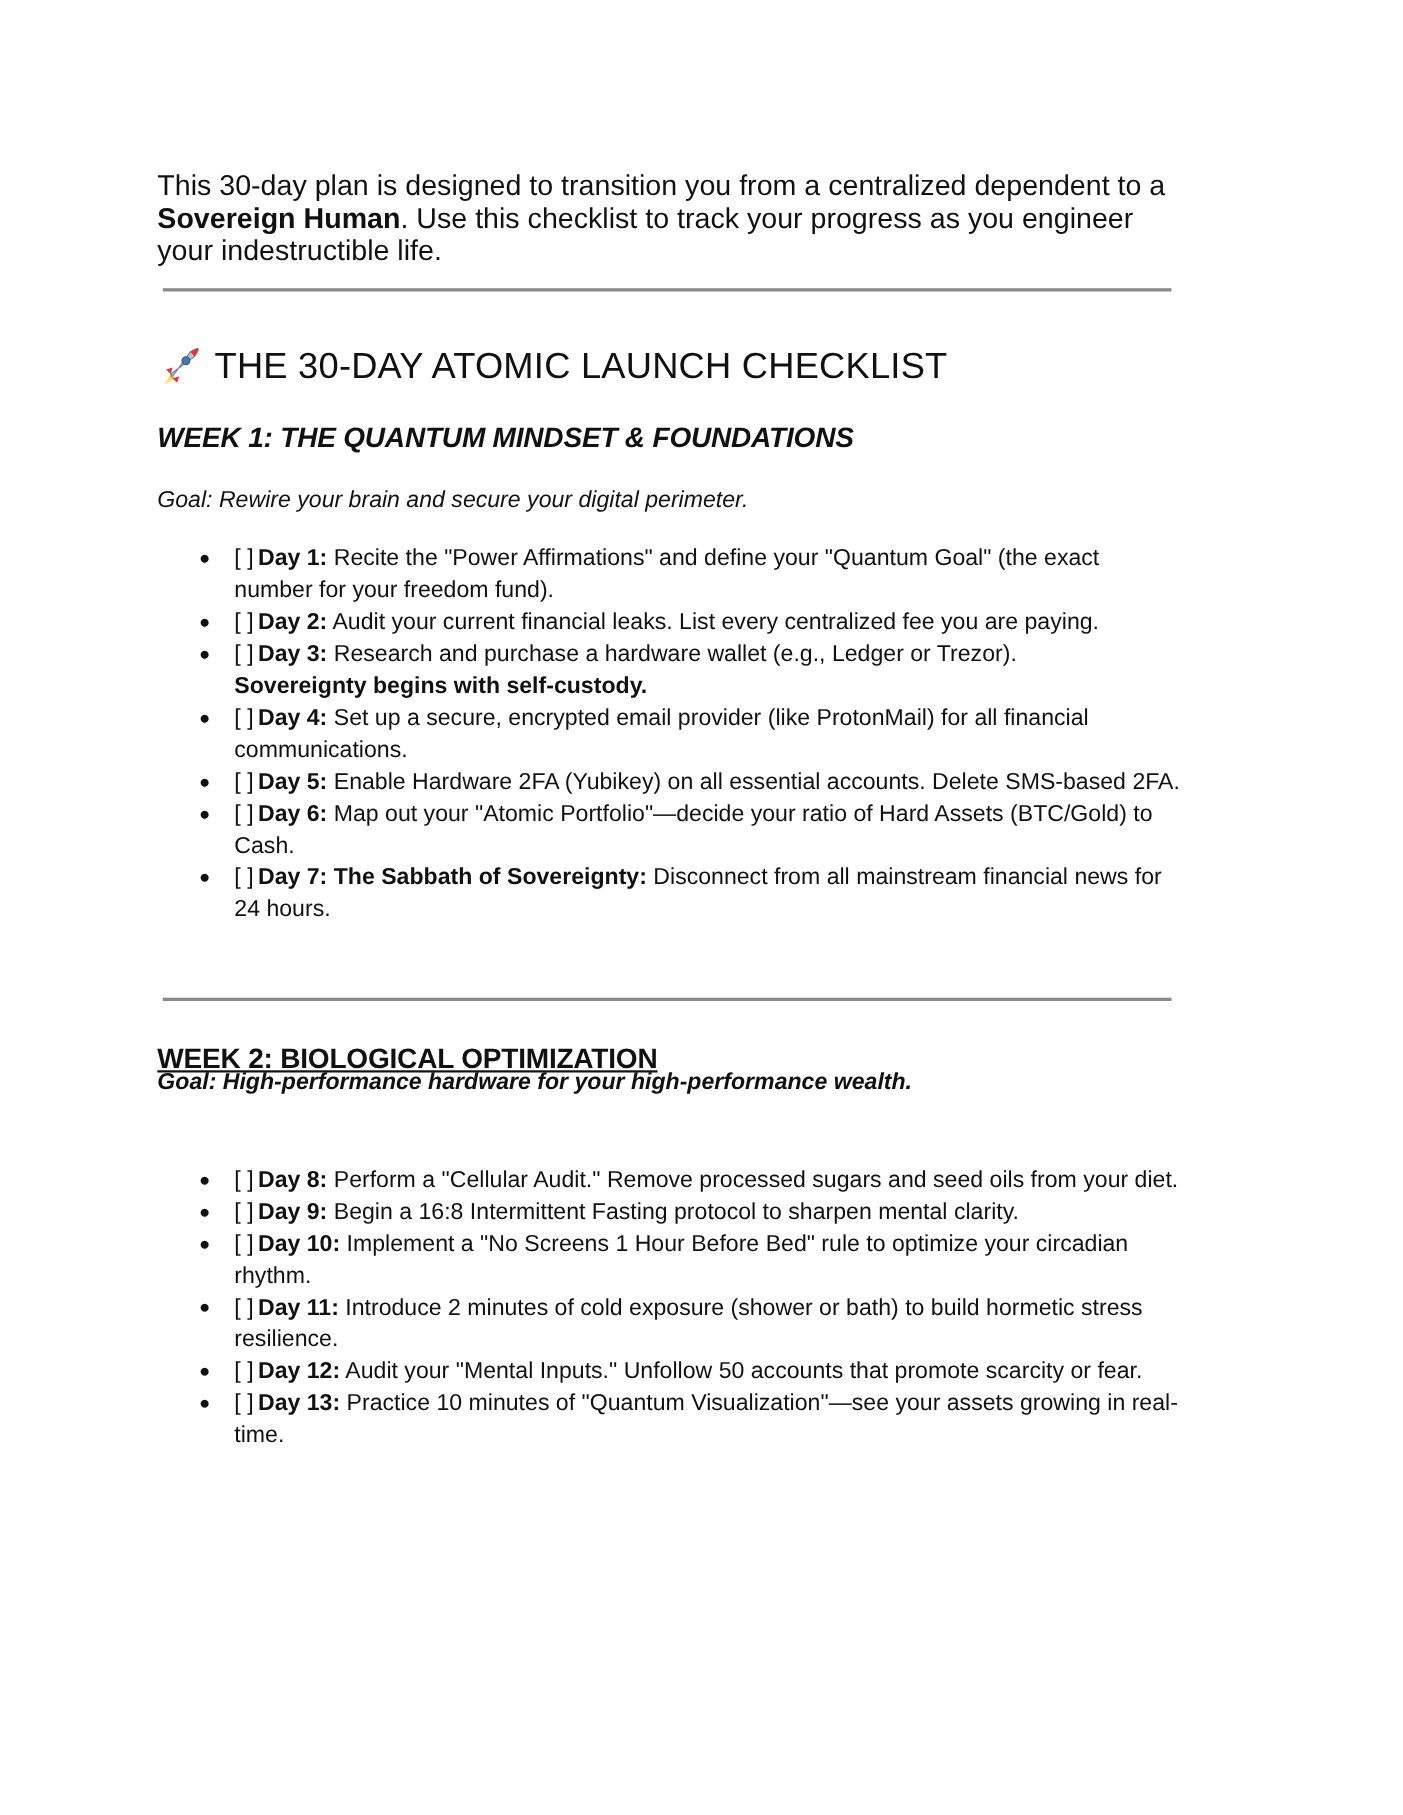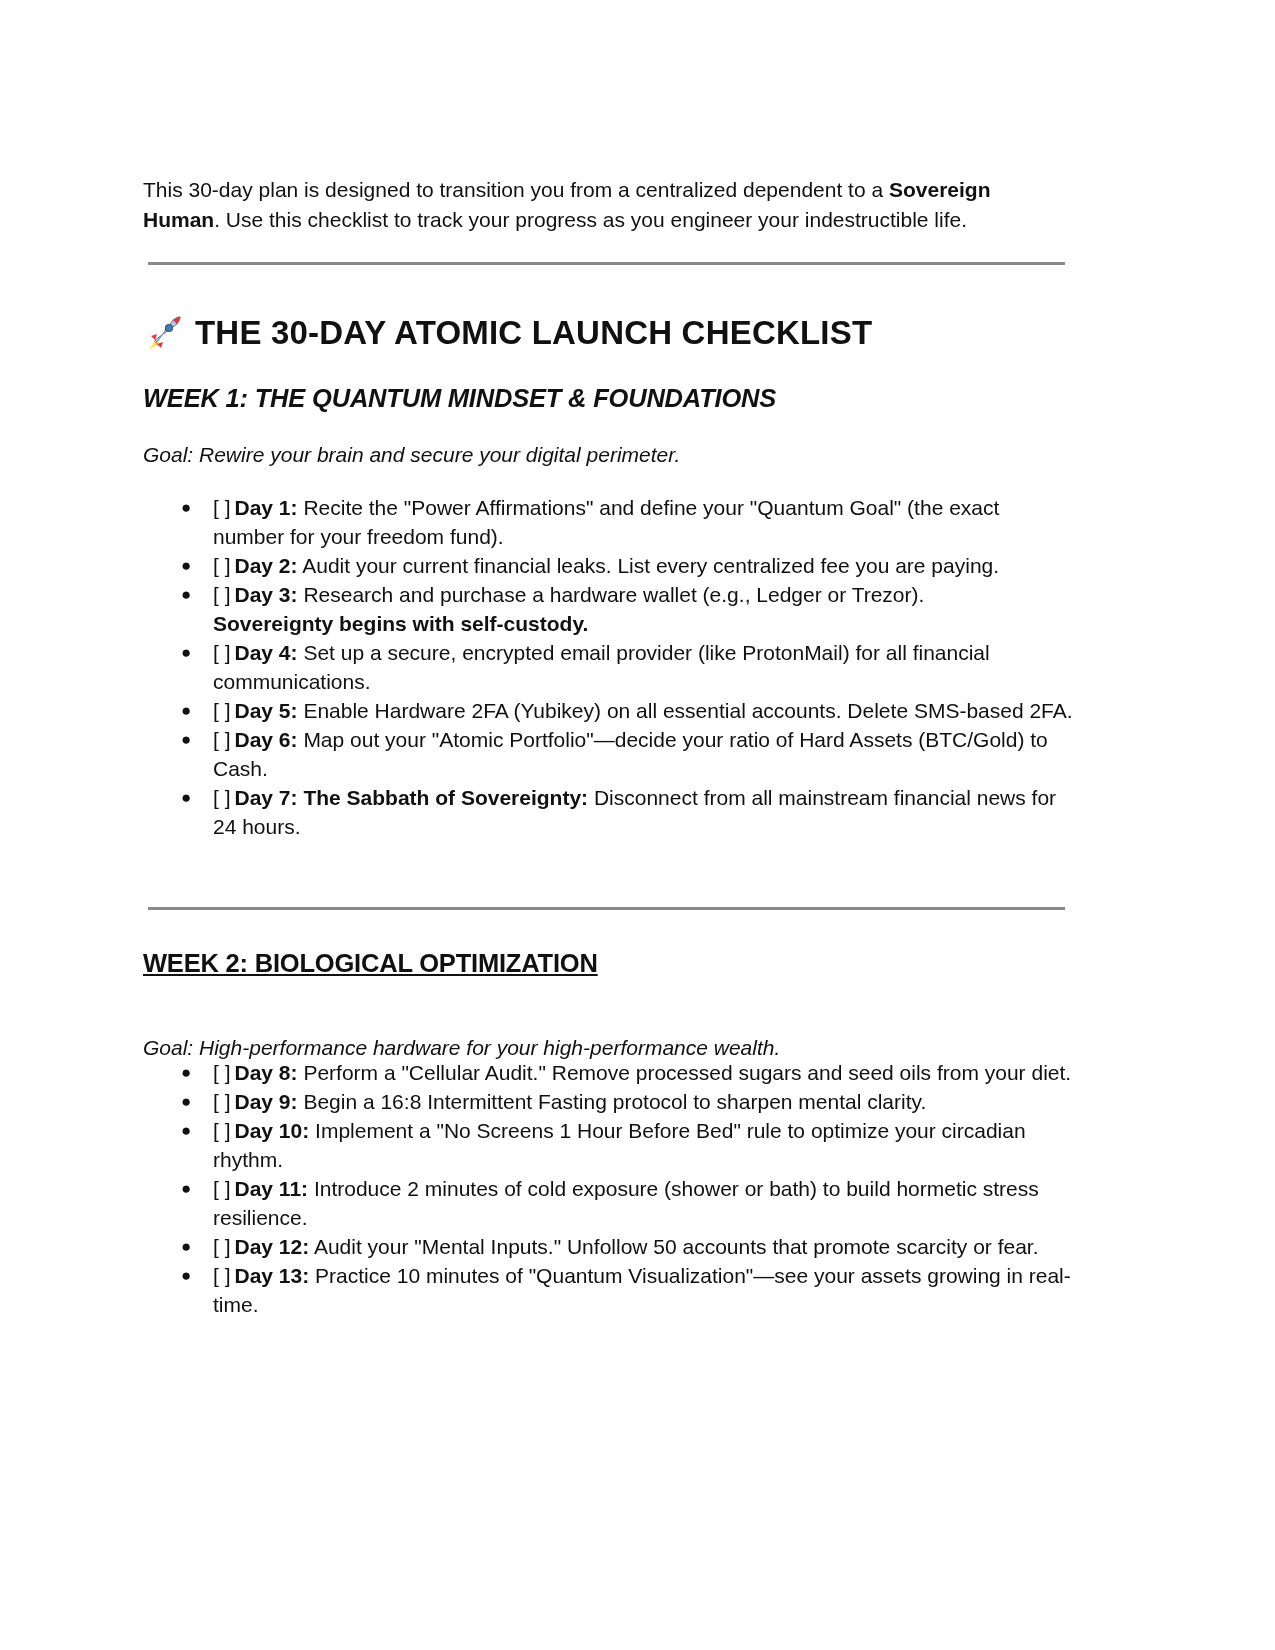--- a/index.html
+++ b/index.html
@@ -1,22 +1,22 @@
 <!DOCTYPE html>
 <html><head>
   <meta charset="utf-8">
   <style>
     html, body { margin: 0; padding: 0; background: #ffffff; }
     body { width: 1275px; height: 1650px; position: relative; overflow: hidden;
       font-family: "Liberation Sans", sans-serif; color: #111; }
     .page { position: absolute; left: 143px; top: 0; width: 925px; }
-    .intro { position: absolute; top: 175px; left: 0; width: 925px; font-size: 21px; line-height: 29.5px; }
+    .intro { position: absolute; top: 154px; left: 0; width: 925px; font-size: 26px; line-height: 29.5px; }
     .intro b { font-weight: bold; }
     .hr { position: absolute; left: 5px; width: 917px; height: 3px; background: #8a8a8a; }
-    .h1 { position: absolute; top: 312px; left: 0; font-size: 33px; font-weight: bold; letter-spacing: 0.2px; display: flex; align-items: center; }
+    .h1 { position: absolute; top: 312px; left: 0; font-size: 33px; font-weight: normal; letter-spacing: 0.2px; display: flex; align-items: center; }
     .rocket { width: 42px; height: 42px; margin-right: 10px; display: inline-block; }
     .h2 { position: absolute; left: 0; font-size: 25.5px; font-weight: bold; letter-spacing: -0.2px; }
     .goal { position: absolute; left: 0; font-size: 21px; font-style: italic; }
     ul.list { position: absolute; left: 0; margin: 0; padding: 0; list-style: none; width: 930px; }
     ul.list li { position: relative; padding-left: 70px; font-size: 21px; line-height: 29px; }
     ul.list li .bullet { position: absolute; left: 38px; top: 0; font-size: 17px; }
     ul.list li b { font-weight: bold; margin-top: 24px; }
     .box { margin-right: 4px; }
   </style>
 </head>
@@ -54,21 +54,21 @@
     <li><span class="bullet">●</span><span class="box">[ ]</span><b>Day 3:</b><span> Research and purchase a hardware wallet (e.g., Ledger or Trezor). </span><br><b>Sovereignty begins with self-custody.</b></li>
     <li><span class="bullet">●</span><span class="box">[ ]</span><b>Day 4:</b><span> Set up a secure, encrypted email provider (like ProtonMail) for all financial communications.</span></li>
     <li><span class="bullet">●</span><span class="box">[ ]</span><b>Day 5:</b><span> Enable Hardware 2FA (Yubikey) on all essential accounts. Delete SMS-based 2FA.</span></li>
     <li><span class="bullet">●</span><span class="box">[ ]</span><b>Day 6:</b><span> Map out your "Atomic Portfolio"—decide your ratio of Hard Assets (BTC/Gold) to Cash.</span></li>
     <li><span class="bullet">●</span><span class="box">[ ]</span><b>Day 7: The Sabbath of Sovereignty:</b><span> Disconnect from all mainstream financial news for 24 hours.</span></li>
   </ul>
 
   <div class="hr" style="top:907px;"></div>
 
   <div class="h2" style="top:949px;text-decoration:underline;">WEEK 2: BIOLOGICAL OPTIMIZATION</div>
-  <div class="goal" style="top:1036px;">Goal: High-performance hardware for your high-performance wealth.</div>
+  <div class="goal" style="top:972px;font-weight:bold;">Goal: High-performance hardware for your high-performance wealth.</div>
 
   <ul class="list" style="top:1058px;">
     <li><span class="bullet">●</span><span class="box">[ ]</span><b>Day 8:</b><span> Perform a "Cellular Audit." Remove processed sugars and seed oils from your diet.</span></li>
     <li><span class="bullet">●</span><span class="box">[ ]</span><b>Day 9:</b><span> Begin a 16:8 Intermittent Fasting protocol to sharpen mental clarity.</span></li>
     <li><span class="bullet">●</span><span class="box">[ ]</span><b>Day 10:</b><span> Implement a "No Screens 1 Hour Before Bed" rule to optimize your circadian rhythm.</span></li>
     <li><span class="bullet">●</span><span class="box">[ ]</span><b>Day 11:</b><span> Introduce 2 minutes of cold exposure (shower or bath) to build hormetic stress resilience.</span></li>
     <li><span class="bullet">●</span><span class="box">[ ]</span><b>Day 12:</b><span> Audit your "Mental Inputs." Unfollow 50 accounts that promote scarcity or fear.</span></li>
     <li><span class="bullet">●</span><span class="box">[ ]</span><b>Day 13:</b><span> Practice 10 minutes of "Quantum Visualization"—see your assets growing in real-time.</span></li>
   </ul>
 

